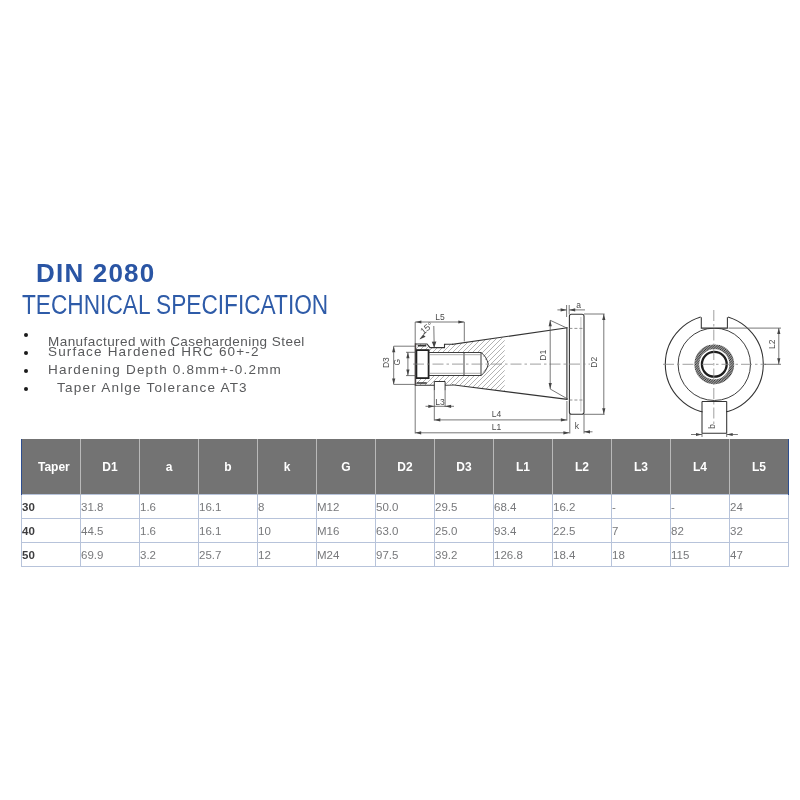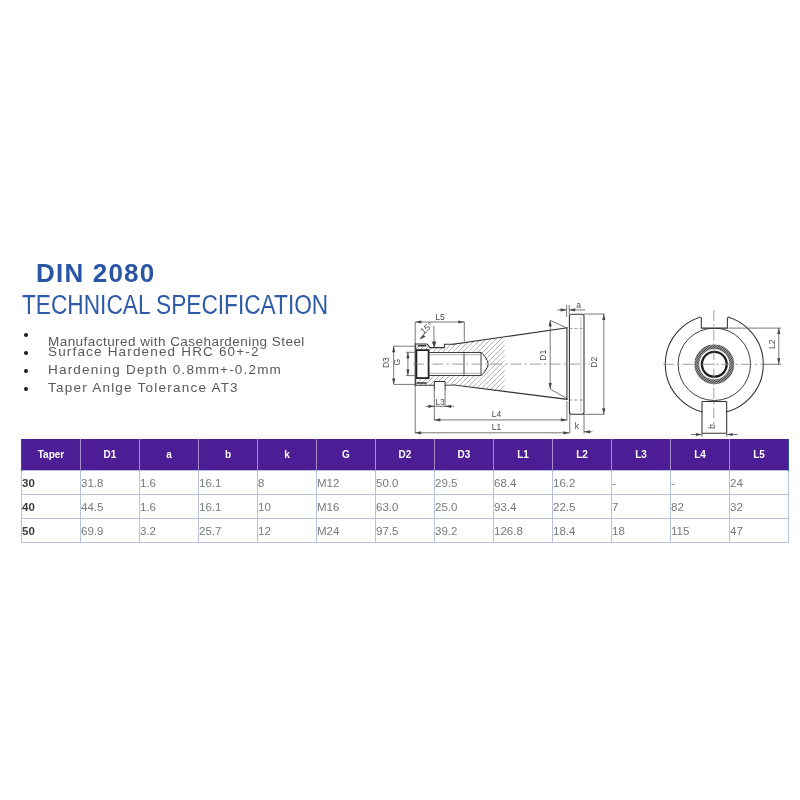--- a/index.html
+++ b/index.html
@@ -4,43 +4,43 @@
 <style>
   html,body{margin:0;padding:0;background:#fff;}
   #page{position:relative;width:800px;height:800px;background:#fff;overflow:hidden;
         font-family:"Liberation Sans",sans-serif;}
   .abs{position:absolute;}
   #t1{left:23px;top:260px;font-size:26px;font-weight:bold;color:#2a55a4;letter-spacing:1.2px;line-height:26px;margin-left:13px;}
   #t2{left:22px;top:291.5px;font-size:27px;font-weight:normal;color:#2e5ba8;line-height:27px;transform-origin:0 0;transform:scaleX(0.84);}
   .dot{width:4px;height:4px;border-radius:50%;background:#1a1a1a;}
   .bl{font-size:13.5px;color:#58595b;line-height:13px;white-space:nowrap;letter-spacing:0.45px;}
   #tbl{left:21px;top:439px;border-collapse:collapse;table-layout:fixed;width:768px;}
-  #tbl th{background:#4c1d95;color:#fff;font-size:10px;font-weight:bold;height:23px;
+  #tbl th{background:#737373;color:#fff;font-size:12px;font-weight:bold;height:23px;
           border-left:1px solid rgba(255,255,255,0.5);border-right:1px solid rgba(255,255,255,0.5);
-          padding:4px;text-align:center;vertical-align:middle;}
+          padding:16px;text-align:center;vertical-align:middle;}
   #tbl th:first-child{border-left:1px solid #2d4e90;}
   #tbl th:last-child{border-right:1px solid #2d4e90;}
   #tbl td{background:#fff;color:#77787b;font-size:11.5px;height:23px;border:1px solid #b7c3da;
           padding:0;text-align:left;vertical-align:middle;}
   #tbl td.f{color:#3d3d3f;font-weight:bold;}
 </style>
 </head>
 <body>
 <div id="page">
   <div class="abs" id="t1">DIN 2080</div>
   <div class="abs" id="t2">TECHNICAL SPECIFICATION</div>
 
   <div class="abs dot" style="left:24px;top:333px;"></div>
   <div class="abs dot" style="left:24px;top:351px;"></div>
   <div class="abs dot" style="left:24px;top:369px;"></div>
   <div class="abs dot" style="left:24px;top:387px;"></div>
   <div class="abs bl" style="left:48px;top:335px;">Manufactured with Casehardening Steel</div>
   <div class="abs bl" style="left:48px;top:345px;letter-spacing:1.17px;">Surface Hardened HRC 60+-2</div>
   <div class="abs bl" style="left:48px;top:363px;letter-spacing:1.19px;">Hardening Depth 0.8mm+-0.2mm</div>
-  <div class="abs bl" style="left:48px;top:381px;letter-spacing:1.23px;">Taper Anlge Tolerance AT3</div>
+  <div class="abs bl" style="left:57px;top:381px;letter-spacing:1.23px;">Taper Anlge Tolerance AT3</div>
 
   <svg class="abs" id="drw" style="left:0;top:0;" width="800" height="800" viewBox="0 0 800 800">
     <defs>
       <pattern id="h" width="5" height="5" patternUnits="userSpaceOnUse">
         <path d="M-1,1 l2,-2 M0,5 L5,0 M4,6 l2,-2" stroke="#9a9a9a" stroke-width="0.75" fill="none"></path>
       </pattern>
       <pattern id="h2" width="2.5" height="2.5" patternUnits="userSpaceOnUse">
         <path d="M-0.5,0.5 l1,-1 M0,2.5 L2.5,0 M2,3 l1,-1" stroke="#222222" stroke-width="1.05" fill="none"></path>
       </pattern>
     </defs>

